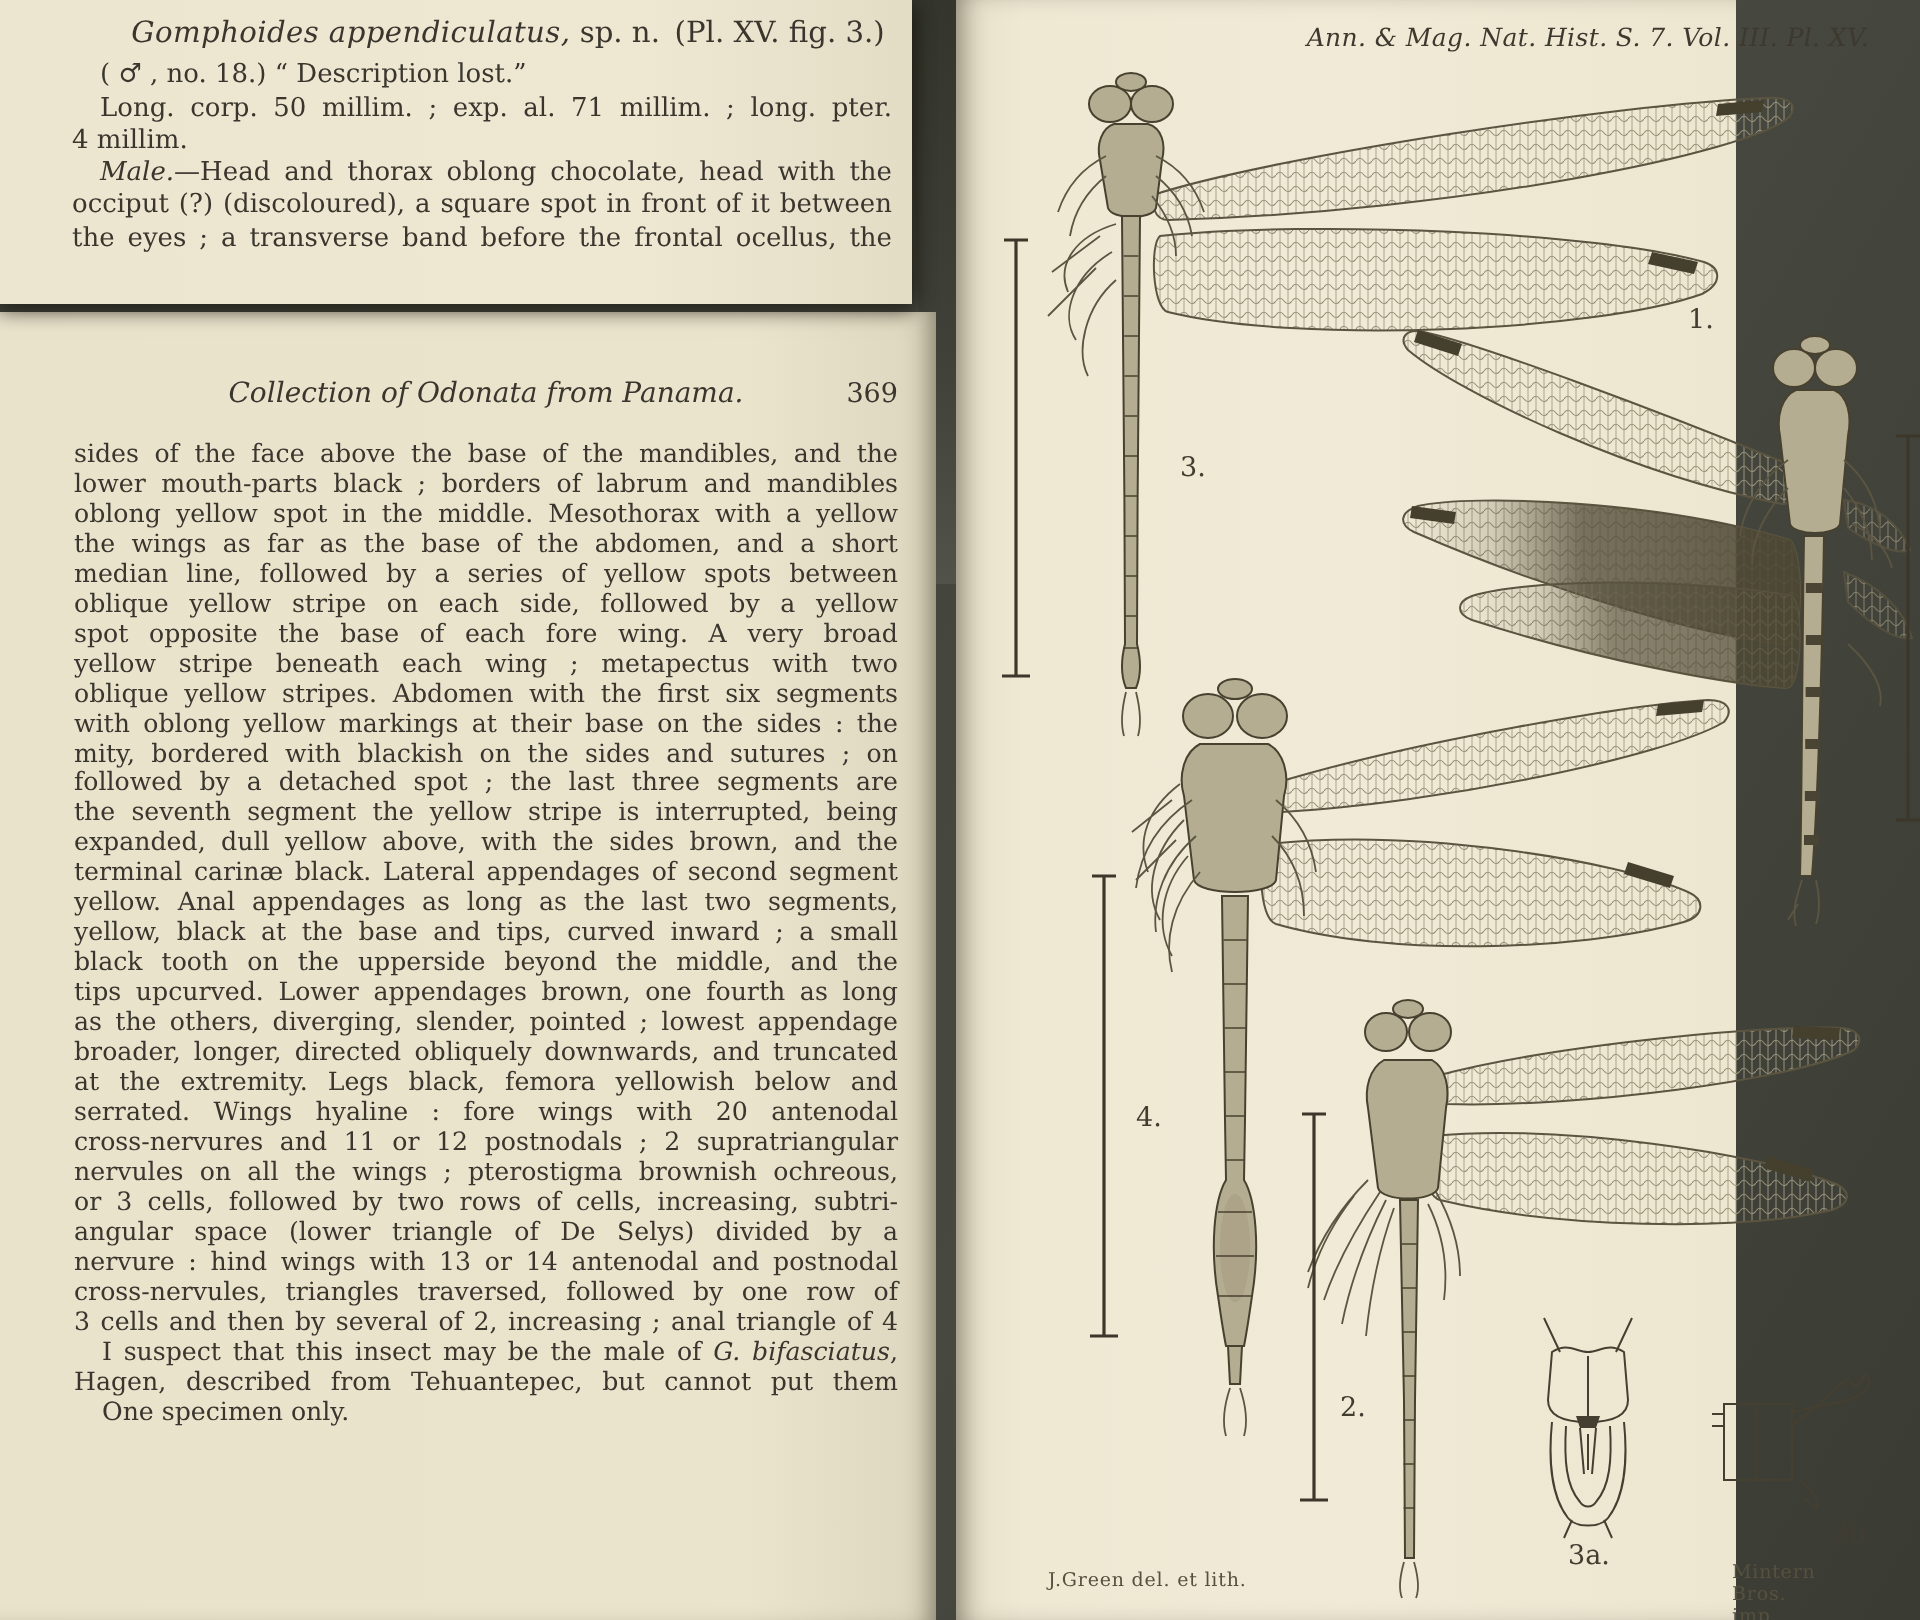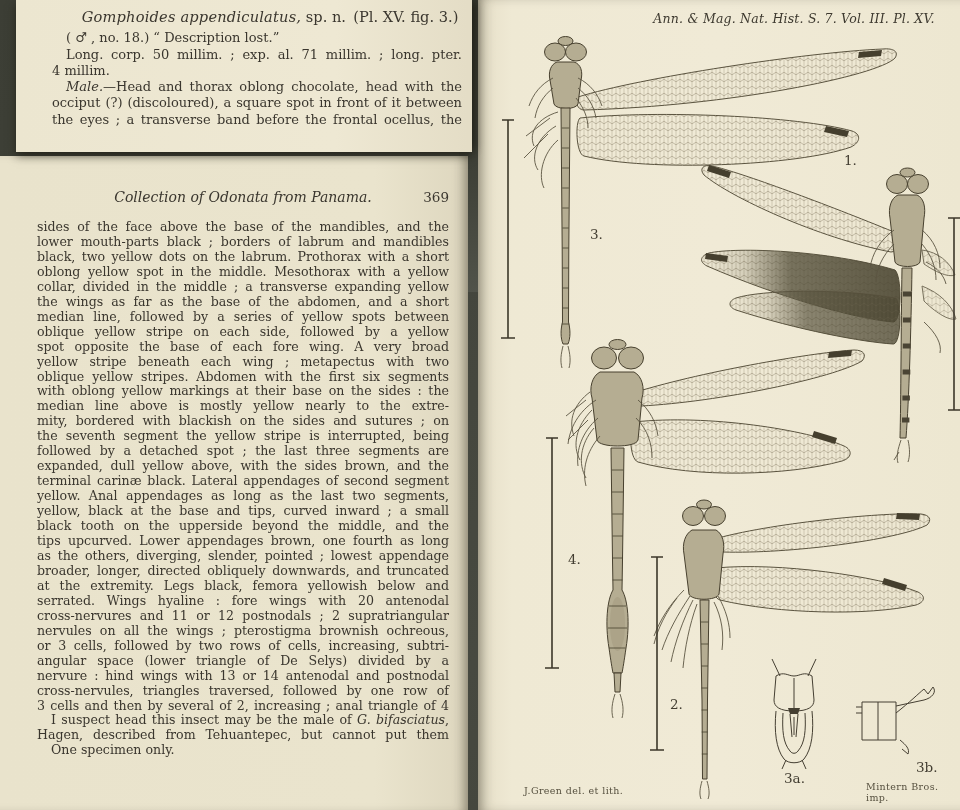--- a/index.html
+++ b/index.html
@@ -4,36 +4,36 @@
 <style>
   html,body{margin:0;padding:0;}
   body{
     width:960px;height:810px;position:relative;overflow:hidden;
     background:linear-gradient(120deg,#3c3e35 0%,#474940 60%,#3a3c33 100%);
     font-family:"DejaVu Serif","Liberation Serif",serif;
     color:#3a362e;
   }
   .page{position:absolute;}
   #plate-page{
-    left:478px;top:0;width:482px;height:810px;
+    left:478px;top:0;width:390px;height:810px;
     background:linear-gradient(90deg,#e6dfc8 0px,#efe9d4 34px,#f0ead6 50%,#ede7d1 100%);
     box-shadow:inset 9px 0 14px -7px rgba(40,36,24,.55);
   }
   #left-page{
     left:0;top:156px;width:468px;height:654px;
     background:linear-gradient(90deg,#e9e3cc 0%,#eae4cd 80%,#ded7bf 99%);
     box-shadow:inset -10px 0 12px -7px rgba(40,36,24,.5);
   }
   #gutter-wedge{
     left:455px;top:0;width:23px;height:292px;
     background:linear-gradient(180deg,#34362d 0%,#3f4138 60%,#51534a 100%);
     clip-path:polygon(0 0,100% 0,100% 100%,42% 100%,0 16%);
   }
   #fragment-page{
-    left:16px;top:0;width:456px;height:152px;
+    left:0;top:0;width:456px;height:152px;
     background:linear-gradient(90deg,#ece6d0 0%,#eee8d3 70%,#e4ddc6 99%);
     box-shadow:0 4px 9px rgba(25,23,14,.6),6px 0 8px -3px rgba(25,23,14,.45);
   }
   
   .ln{white-space:normal;}
   .j{text-align:justify;text-align-last:justify;}
   .short{text-align:left;text-align-last:auto;}
   .ind{text-indent:14px;}
   #frag-text{position:absolute;left:36px;top:9px;width:410px;font-size:13px;line-height:16.3px;}
   #frag-heading{text-align:center;padding-left:26px;font-size:14.6px;margin-bottom:5px;}
@@ -188,52 +188,49 @@
 <div class="page" id="gutter-wedge"></div>
 
 <div class="page" id="left-page">
   <div id="main-head">
     <span>Collection of Odonata from Panama.</span>
     <span id="page-num">369</span>
   </div>
   <div id="main-text">
     <div class="ln j">sides of the face above the base of the mandibles, and the</div>
     <div class="ln j">lower mouth-parts black ; borders of labrum and mandibles</div>
-    <div class="ln j">black, two yellow dots on the labrum. Prothorax with a short</div>
     <div class="ln j">oblong yellow spot in the middle. Mesothorax with a yellow</div>
-    <div class="ln j">collar, divided in the middle ; a transverse expanding yellow</div>
     <div class="ln j">the wings as far as the base of the abdomen, and a short</div>
     <div class="ln j">median line, followed by a series of yellow spots between</div>
     <div class="ln j">oblique yellow stripe on each side, followed by a yellow</div>
     <div class="ln j">spot opposite the base of each fore wing. A very broad</div>
     <div class="ln j">yellow stripe beneath each wing ; metapectus with two</div>
     <div class="ln j">oblique yellow stripes. Abdomen with the first six segments</div>
     <div class="ln j">with oblong yellow markings at their base on the sides : the</div>
-    <div class="ln j">median line above is mostly yellow nearly to the extre-</div>
     <div class="ln j">mity, bordered with blackish on the sides and sutures ; on</div>
+    <div class="ln j">followed by a detached spot ; the last three segments are</div>
     <div class="ln j">the seventh segment the yellow stripe is interrupted, being</div>
-    <div class="ln j">followed by a detached spot ; the last three segments are</div>
     <div class="ln j">expanded, dull yellow above, with the sides brown, and the</div>
     <div class="ln j">terminal carinæ black. Lateral appendages of second segment</div>
     <div class="ln j">yellow. Anal appendages as long as the last two segments,</div>
     <div class="ln j">yellow, black at the base and tips, curved inward ; a small</div>
     <div class="ln j">black tooth on the upperside beyond the middle, and the</div>
     <div class="ln j">tips upcurved. Lower appendages brown, one fourth as long</div>
     <div class="ln j">as the others, diverging, slender, pointed ; lowest appendage</div>
     <div class="ln j">broader, longer, directed obliquely downwards, and truncated</div>
     <div class="ln j">at the extremity. Legs black, femora yellowish below and</div>
     <div class="ln j">serrated. Wings hyaline : fore wings with 20 antenodal</div>
     <div class="ln j">cross-nervures and 11 or 12 postnodals ; 2 supratriangular</div>
     <div class="ln j">nervules on all the wings ; pterostigma brownish ochreous,</div>
     <div class="ln j">or 3 cells, followed by two rows of cells, increasing, subtri-</div>
     <div class="ln j">angular space (lower triangle of De Selys) divided by a</div>
     <div class="ln j">nervure : hind wings with 13 or 14 antenodal and postnodal</div>
     <div class="ln j">cross-nervules, triangles traversed, followed by one row of</div>
     <div class="ln j">3 cells and then by several of 2, increasing ; anal triangle of 4</div>
-    <div class="ln j ind"><span>I suspect head this insect may be the male of </span><i>G. bifasciatus</i><span>,</span></div>
+    <div class="ln j ind"><span>I suspect that this insect may be the male of </span><i>G. bifasciatus</i><span>,</span></div>
     <div class="ln j">Hagen, described from Tehuantepec, but cannot put them</div>
     <div class="ln short ind">One specimen only.</div>
   </div>
 </div>
 
 <div class="page" id="fragment-page">
   <div id="frag-text">
     <div id="frag-heading">
       <i>Gomphoides appendiculatus,</i><span> sp. n. (Pl. XV. fig. 3.)</span>
     </div>

